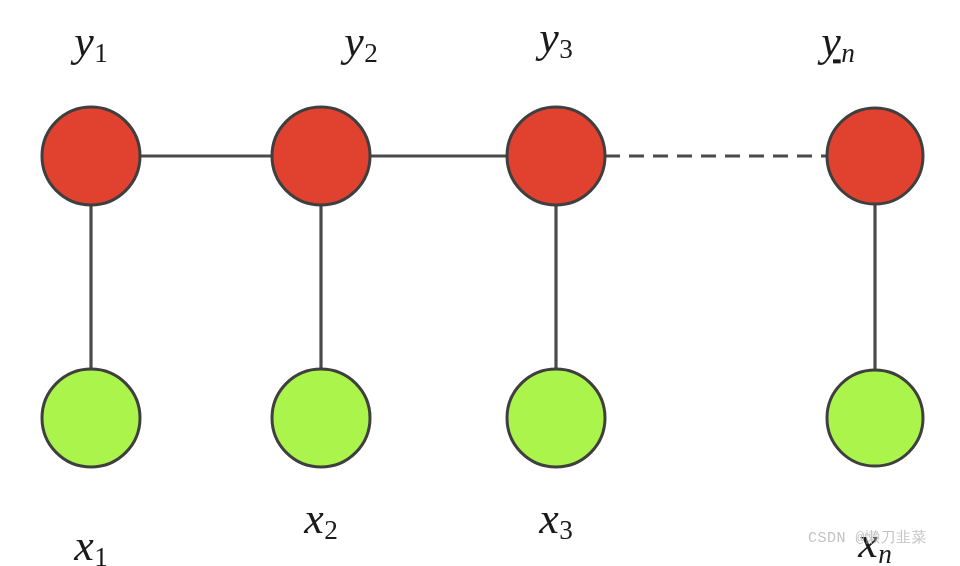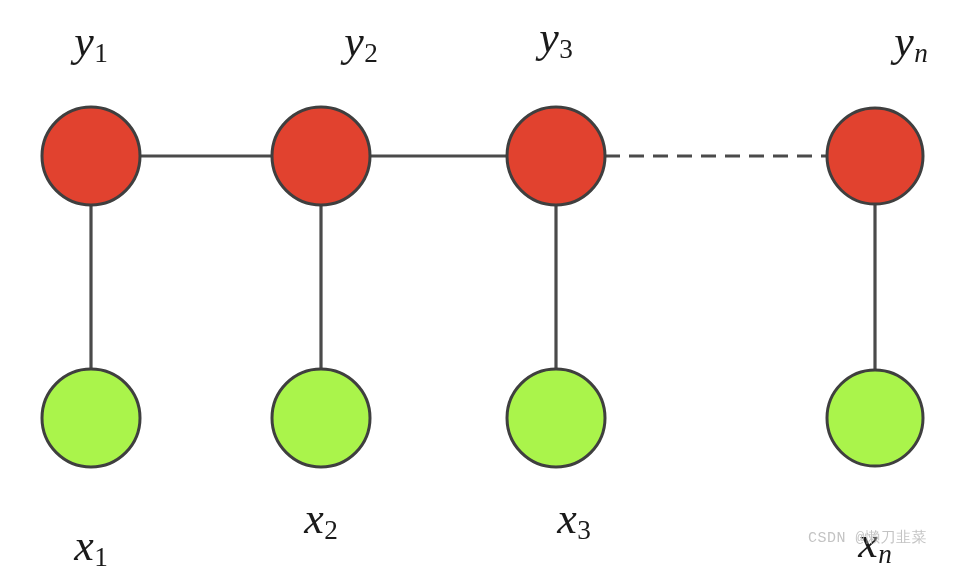--- a/index.html
+++ b/index.html
@@ -86,22 +86,22 @@
         <circle cx="321" cy="418" r="49" fill="#aaf44b" stroke="#3f3f3f" stroke-width="3"></circle>
         <circle cx="556" cy="418" r="49" fill="#aaf44b" stroke="#3f3f3f" stroke-width="3"></circle>
         <circle cx="875" cy="418" r="48" fill="#aaf44b" stroke="#3f3f3f" stroke-width="3"></circle>
       </g>
   </svg>
 
   <div id="labels-layer">
       <div class="node-label" style="left: 91px; top: 44px;"><span>y</span><sub>1</sub></div>
       <div class="node-label" style="left: 321px; top: 44px; margin-left: 40px;"><span>y</span><sub>2</sub></div>
       <div class="node-label" style="left: 556px; top: 28px; margin-top: 12px;"><span>y</span><sub>3</sub></div>
-      <div class="node-label sub-italic" style="left: 911px; top: 44px;"><span>y</span><sub>n</sub></div>
+      <div class="node-label sub-italic" style="left: 838px; top: 44px; text-decoration: underline;"><span>y</span><sub>n</sub></div>
       <div class="node-label" style="left: 91px; top: 521px; margin-top: 27px;"><span>x</span><sub>1</sub></div>
       <div class="node-label" style="left: 321px; top: 521px; font-family: Liberation Serif, serif;"><span>x</span><sub>2</sub></div>
-      <div class="node-label" style="left: 574px; top: 521px;"><span>x</span><sub>3</sub></div>
+      <div class="node-label" style="left: 556px; top: 521px;"><span>x</span><sub>3</sub></div>
       <div class="node-label sub-italic" style="left: 875px; top: 521px; margin-top: 24px;"><span>x</span><sub>n</sub></div>
     </div>
 
   <div id="watermark" style="left: 808px; top: 528px; font-family: Liberation Mono, monospace;">CSDN @懒刀韭菜</div>
 
 </div>
 
 </body></html>

